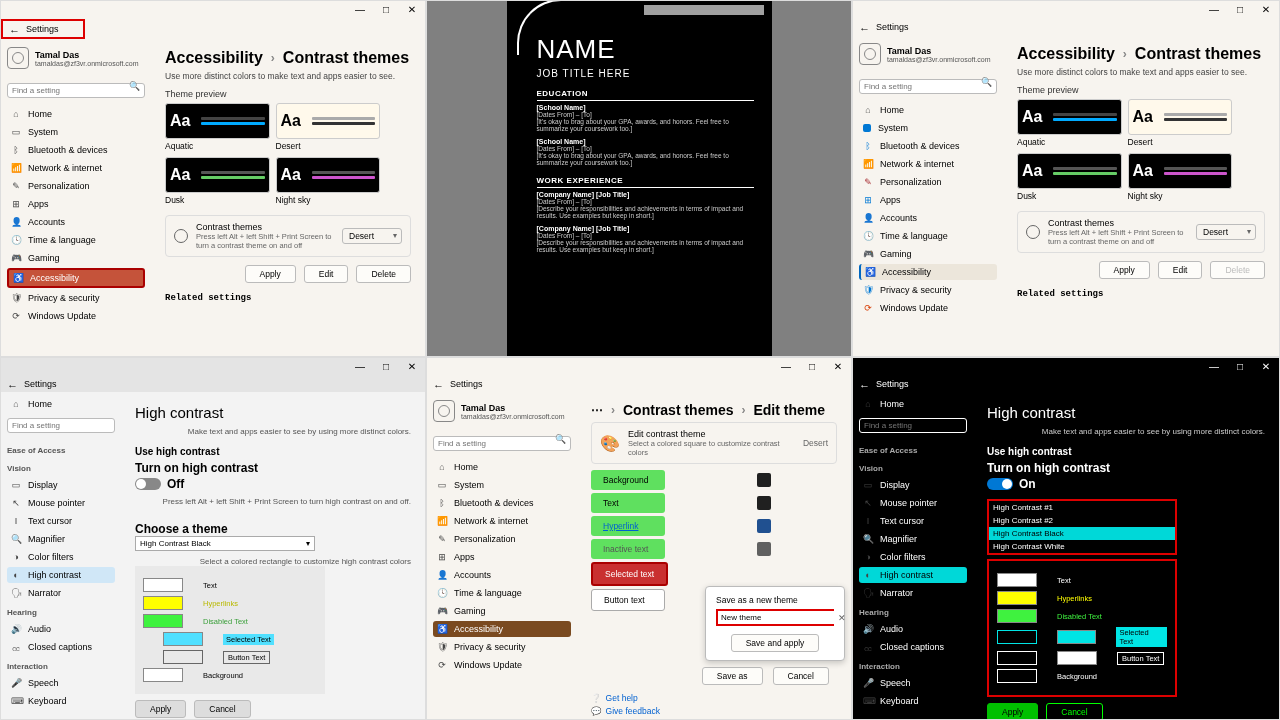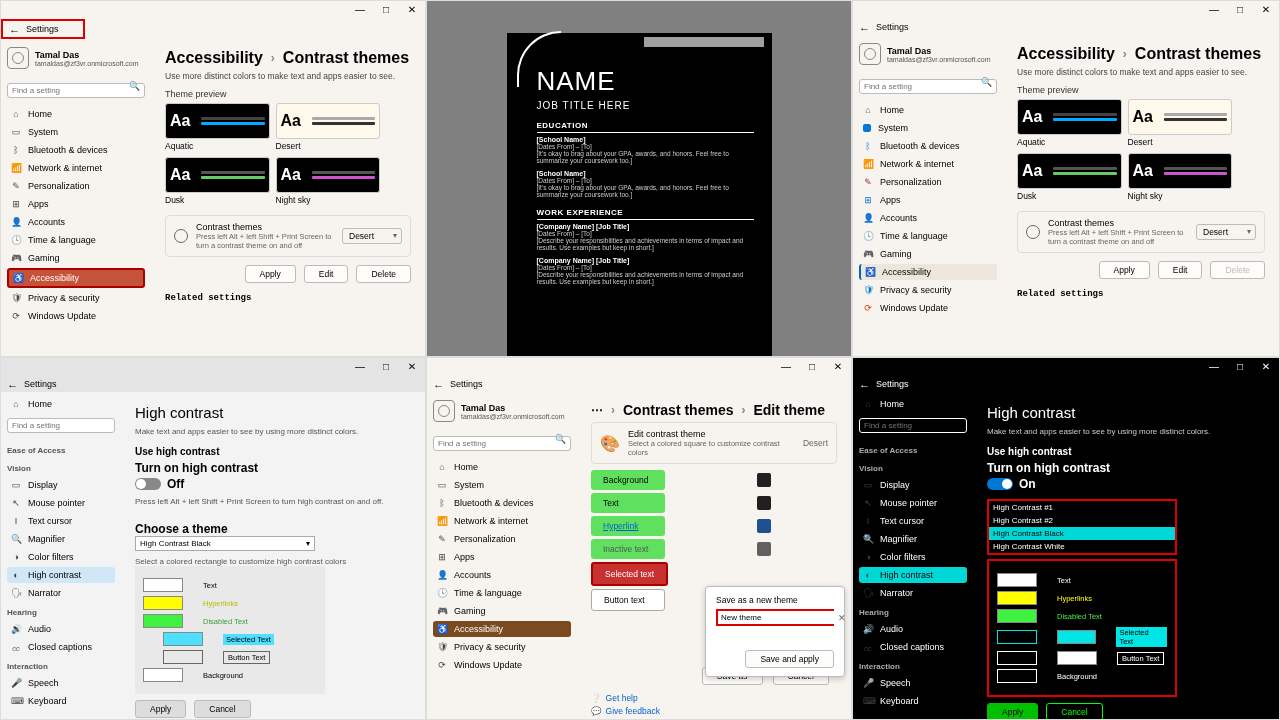--- a/index.html
+++ b/index.html
@@ -44,38 +44,38 @@
   .ctl-title { font-size:9px;}
   .ctl-sub { font-size:7.5px; color:#666;}
   .combo { border:1px solid #bbb; border-radius:3px; font-size:8.5px; padding:2px 16px 2px 6px; position:relative; min-width:60px;}
   .combo::after{content:"▾"; position:absolute; right:4px; top:2px; font-size:8px; color:#666;}
   .btn-row { display:flex; gap:8px; justify-content:flex-end; margin-top:8px;}
   .btn { border:1px solid #bbb; border-radius:3px; font-size:8.5px; padding:3px 14px; background:#fdfcf9; cursor:pointer;}
   .rel { font-size:9px; font-weight:600; margin-top:10px;font-family:Liberation Mono, monospace;}
 
   
   .resume-wrap { background:#808080; display:flex; justify-content:center; padding-top:0;}
-  .resume { width:265px; background:#000; color:#fff; height:100%; padding:36px 18px 8px 18px; position:relative; border-left:12px solid #000; border-radius: 0 0 0 0; margin-top: 32px;}
+  .resume { width:265px; background:#000; color:#fff; height:100%; padding:36px 18px 8px 18px; position:relative; border-left:12px solid #000; border-radius: 0 0 0 0;}
   .resume .curve { position:absolute; left:-2px; top:-2px; width:44px; height:56px; border-top:2px solid #fff; border-left:2px solid #fff; border-top-left-radius:44px;}
   .resume .gbar { position:absolute; top:4px; right:8px; width:120px; height:10px; background:#a0a0a0;}
   .resume h1 { font-weight:300; font-size:26px; line-height:0.95; letter-spacing:1px;}
   .resume h2 { font-weight:300; font-size:10px; letter-spacing:1px; margin-top:6px;}
   .rsec { font-size:8px; font-weight:700; border-bottom:1px solid #fff; padding-bottom:2px; margin:10px 0 3px 0; letter-spacing:0.5px;}
   .rbold { font-size:7px; font-weight:700;}
   .rline { font-size:6.5px; font-weight:300; color:#ccc;}
   .rblk { margin-bottom:6px;}
 
   
   .w10 { background:#f3f3f3;}
   .w10 .back-row{ background:#e4e4e4; color:#000; font-size:9px; padding:2px 6px;}
   .w10 .sidebar{ background:#f3f3f3; width:120px;}
   .w10 .cat { font-size:8px; font-weight:700; color:#555; margin:5px 0 2px 0;}
   .w10 .nav-item.active-blue{ background:#d0e7f7; color:#000;}
   .w10 .main h1{font-size:15px; font-weight:400; margin:8px 0 6px 0;}
-  .w10 .body-t{font-size:8px;color:#555;}
+  .w10 .body-t{font-size:8px;color:#555;text-align:right;}
   .w10 .sec-h{font-size:10px; font-weight:600; margin:10px 0 4px 0;}
   .w10 .tog-lbl{font-size:12px;font-weight:bold;}
   .toggle{width:26px;height:12px;border-radius:6px;background:#888;position:relative;margin:3px 0;}
   .toggle.on{background:#0078d4;}
   .toggle .knob{width:10px;height:10px;border-radius:50%;background:#fff;position:absolute;top:1px;left:1px;}
   .toggle.on .knob{left:15px;}
   .hc-combo{width:180px;border:1px solid #aaa;font-size:8px;padding:2px 4px;background:#fff;position:relative;}
   .hc-combo::after{content:"▾";position:absolute;right:4px;}
   .swatch-row{display:flex;align-items:center;gap:20px;margin:4px 0;}
   .swatch{width:40px;height:14px;border:1px solid #888;}
@@ -103,21 +103,21 @@
   .ed-btn{background:#5fe05f;border:none;font-size:8.5px;padding:5px 12px;border-radius:3px;min-width:74px;text-align:left;}
   .ed-btn.selected{background:#c93030;color:#fff;border:2px solid #a00;}
   .ed-btn.white{background:#fff;border:1px solid #aaa;}
   .ed-btn a{color:#0060d0;text-decoration:underline;}
   .ed-sq{width:14px;height:14px;border-radius:2px;}
   .dlg{position:absolute;background:#fff;border:1px solid #bbb;border-radius:4px;padding:8px 10px;box-shadow:0 2px 6px rgba(0,0,0,.2);right:6px;top:228px;width:140px;}
   .dlg-t{font-size:8.5px;margin-bottom:4px;}
   .dlg-in{border:2px solid #d00;display:flex;align-items:center;}
   .dlg-in input{flex:1;font-size:8px;padding:2px 3px;border:none;outline:none;}
   .dlg-x{font-size:9px;padding:0 4px;color:#666;cursor:pointer;}
-  .dlg-b{display:flex;justify-content:flex-end;margin-top:24px;}
+  .dlg-b{display:flex;justify-content:center;margin-top:8px;}
   .p5-btm{display:flex;gap:10px;justify-content:flex-end;margin:56px 8px 0 0;text-align:center;}
   .link{font-size:8.5px;color:#0060d0;display:flex;gap:4px;align-items:center;margin:3px 0;}
   .icon-col{display:inline-block;width:8px;height:8px;border-radius:2px;}
 
   .active-brown{background:#7a4a20;color:#fff;}
 </style>
 </head>
 <body>
 
 <div class="panel">

